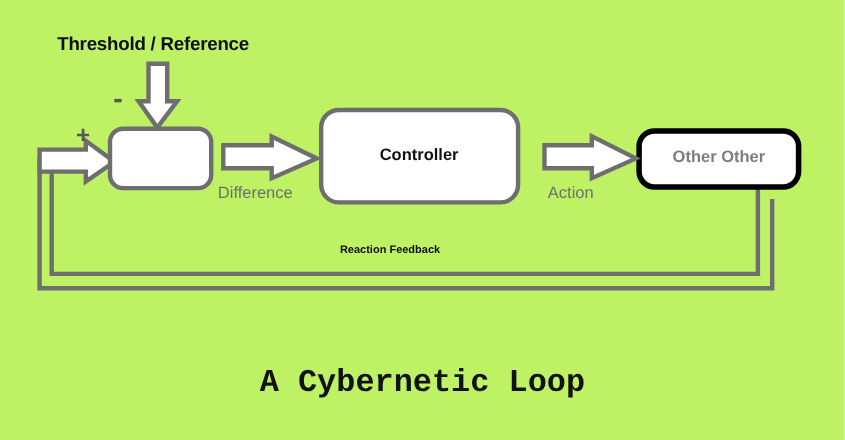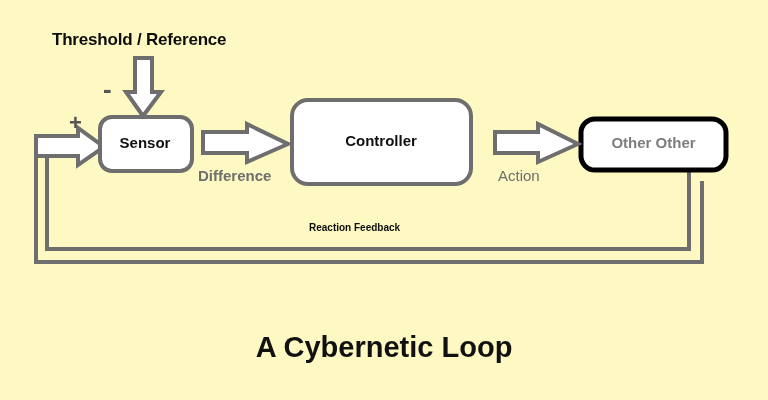--- a/index.html
+++ b/index.html
@@ -4,21 +4,21 @@
 <style>
   html, body {
     margin: 0;
     padding: 0;
     background: #ffffff;
   }
   #canvas {
     position: relative;
     width: 768px;
     height: 400px;
-    background: #fef9c3;
+    background: #bef264;
     overflow: hidden;
     font-family: "Liberation Sans", sans-serif;
   }
   #diagram-svg {
     position: absolute;
     left: 0;
     top: 0;
     width: 768px;
     height: 400px;
   }
@@ -74,21 +74,21 @@
     left: 580px;
     top: 135px;
     width: 147px;
     font-size: 15px;
     color: #7d7d7d;
   }
   #label-difference {
     left: 198px;
     top: 168px;
     font-size: 15px;
-    font-weight: bold;
+    font-weight: normal;
     color: #6e6e6e;
   }
   #label-action {
     left: 498px;
     top: 168px;
     font-size: 15px;
     font-weight: normal;
     color: #6e6e6e;
   }
   #label-reaction-feedback {
@@ -97,21 +97,21 @@
     font-size: 10px;
     font-weight: bold;
     color: #0d0d0d;
   }
   #diagram-title {
     position: absolute;
     left: 0;
     top: 331px;
     width: 768px;
     text-align: center;
-    font-family: Liberation Sans, sans-serif;
+    font-family: Liberation Mono, monospace;
     font-size: 29px;
     font-weight: bold;
     color: #111111;
     white-space: nowrap;
   }
 </style>
 </head>
 <body>
 
 <div id="canvas">
@@ -136,21 +136,20 @@
 
     <path d="M 495,132 L 538,132 L 538,124 L 578,144 L 538,162 L 538,153 L 495,153 Z" fill="#ffffff" stroke="#6e6e6e" stroke-width="4" stroke-linejoin="miter"></path>
   </svg>
 
   <div class="lbl" id="label-threshold">Threshold / Reference</div>
 
   <div class="lbl" id="label-minus">-</div>
 
   <div class="lbl" id="label-plus">+</div>
 
-  <div class="node-label" id="label-sensor">Sensor</div>
 
   <div class="node-label" id="label-controller">Controller</div>
 
   <div class="node-label" id="label-other-system">Other Other</div>
 
   <div class="lbl" id="label-difference">Difference</div>
 
   <div class="lbl" id="label-action">Action</div>
 
   <div class="lbl" id="label-reaction-feedback">Reaction Feedback</div>

